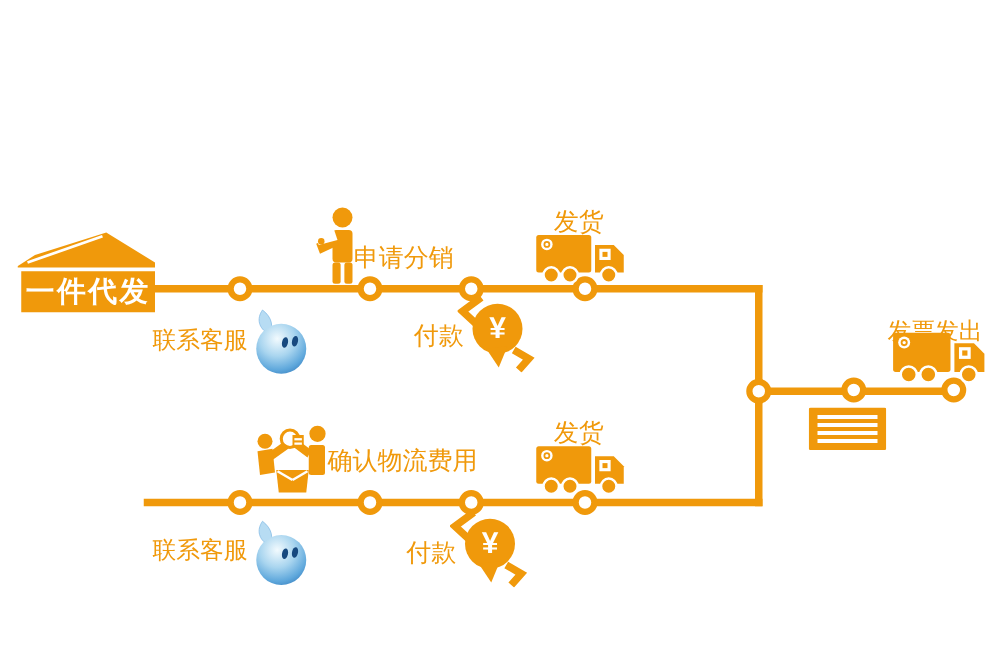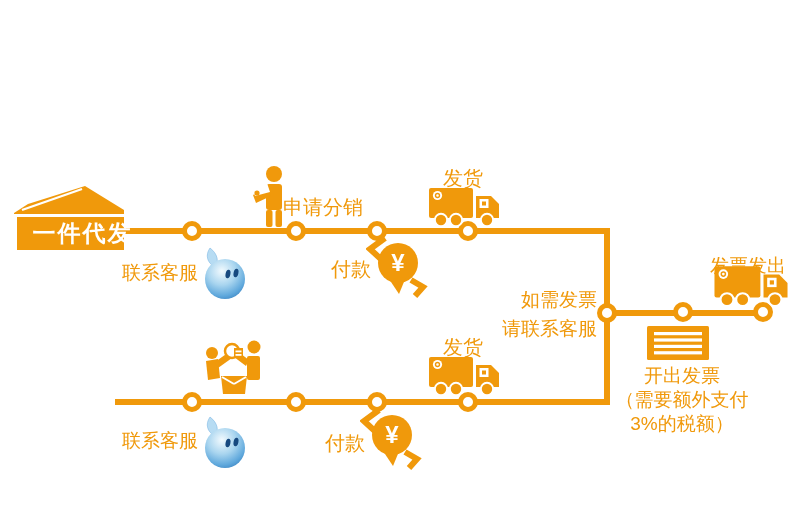--- a/index.html
+++ b/index.html
@@ -68,21 +68,21 @@
   <div class="abs node" style="left:597px;top:303px;"></div>
   <div class="abs node" style="left:673px;top:302px;"></div>
   <div class="abs node" style="left:753px;top:302px;"></div>
 
   <div class="abs" style="left:14px;top:184px;width:110px;height:66px;">
     <svg width="110" height="66" viewBox="0 0 110 66">
       <polygon points="0,29 14,20 71,2 110,26 110,30 0,30" fill="var(--orange)"></polygon>
       <line x1="68" y1="5" x2="8" y2="26" stroke="#fff" stroke-width="2.2"></line>
       <rect x="3" y="33" width="107" height="33" fill="var(--orange)"></rect>
     </svg>
-    <div class="abs house-label" style="left:3px;top:33px;width:107px;line-height:33px;padding-left:12px;">一件代发</div>
+    <div class="abs house-label" style="left:3px;top:33px;width:107px;line-height:33px;">一件代发</div>
   </div>
 
 
   <div class="abs lbl lbl-sm" style="left:122px;top:262px;">联系客服</div>
   <svg class="abs" style="left:198px;top:247px;" width="52" height="54" viewBox="0 0 52 54">
     <path d="M12,1 C7,8 9,16 17,20 C21,15 20,7 12,1 Z" fill="#B7DCF3" stroke="#7FB8E4" stroke-width="0.6"></path>
     <circle cx="27" cy="32" r="20" fill="url(#dropGrad)"></circle>
     <ellipse cx="30" cy="27" rx="2.4" ry="4.3" transform="rotate(12 30 27)" fill="#17497F"></ellipse>
     <ellipse cx="38" cy="26" rx="2.4" ry="4.3" transform="rotate(12 38 26)" fill="#17497F"></ellipse>
   </svg>
@@ -115,24 +115,20 @@
     <path d="M48,14 L63,14 L71,22 L71,36 L48,36 Z" fill="var(--orange)"></path>
     <circle cx="13" cy="38" r="6.2" fill="var(--orange)" stroke="#fff" stroke-width="2"></circle>
     <circle cx="28" cy="38" r="6.2" fill="var(--orange)" stroke="#fff" stroke-width="2"></circle>
     <circle cx="59" cy="38" r="6.2" fill="var(--orange)" stroke="#fff" stroke-width="2"></circle>
     <circle cx="9.5" cy="13.5" r="4.6" fill="#fff"></circle>
     <circle cx="9.5" cy="13.5" r="2" stroke="var(--orange)" stroke-width="1.4" fill="none"></circle>
     <rect x="51.5" y="17" width="9" height="9" fill="#fff"></rect>
     <rect x="54" y="19.5" width="4" height="4" fill="var(--orange)"></rect>
   </svg>
 
-  <div class="abs lbl lbl-sm note-block" style="left:487px;top:285px;width:110px;">
-    <div>如需发票</div>
-    <div>请联系客服</div>
-  </div>
 
   <div class="abs lbl lbl-sm" style="left:710px;top:255px;">发票发出</div>
   <svg class="abs" style="left:712px;top:260px;" width="78" height="48" viewBox="0 0 72 46">
     <rect x="1" y="6" width="44" height="30" rx="2" fill="var(--orange)"></rect>
     <path d="M48,14 L63,14 L71,22 L71,36 L48,36 Z" fill="var(--orange)"></path>
     <circle cx="13" cy="38" r="6.2" fill="var(--orange)" stroke="#fff" stroke-width="2"></circle>
     <circle cx="28" cy="38" r="6.2" fill="var(--orange)" stroke="#fff" stroke-width="2"></circle>
     <circle cx="59" cy="38" r="6.2" fill="var(--orange)" stroke="#fff" stroke-width="2"></circle>
     <circle cx="9.5" cy="13.5" r="4.6" fill="#fff"></circle>
     <circle cx="9.5" cy="13.5" r="2" stroke="var(--orange)" stroke-width="1.4" fill="none"></circle>
@@ -140,25 +136,20 @@
     <rect x="54" y="19.5" width="4" height="4" fill="var(--orange)"></rect>
   </svg>
 
   <svg class="abs" style="left:647px;top:326px;" width="62" height="34" viewBox="0 0 62 34">
     <rect x="0" y="0" width="62" height="34" rx="1.5" fill="var(--orange)"></rect>
     <rect x="7" y="6" width="48" height="3.2" fill="#fff"></rect>
     <rect x="7" y="12.4" width="48" height="3.2" fill="#fff"></rect>
     <rect x="7" y="18.8" width="48" height="3.2" fill="#fff"></rect>
     <rect x="7" y="25.2" width="48" height="3.2" fill="#fff"></rect>
   </svg>
-  <div class="abs lbl lbl-sm issue-block" style="left:612px;top:364px;width:140px;">
-    <div>开出发票</div>
-    <div>（需要额外支付</div>
-    <div>3%的税额）</div>
-  </div>
 
   <div class="abs lbl lbl-sm" style="left:122px;top:430px;">联系客服</div>
   <svg class="abs" style="left:198px;top:416px;" width="52" height="54" viewBox="0 0 52 54">
     <path d="M12,1 C7,8 9,16 17,20 C21,15 20,7 12,1 Z" fill="#B7DCF3" stroke="#7FB8E4" stroke-width="0.6"></path>
     <circle cx="27" cy="32" r="20" fill="url(#dropGrad)"></circle>
     <ellipse cx="30" cy="27" rx="2.4" ry="4.3" transform="rotate(12 30 27)" fill="#17497F"></ellipse>
     <ellipse cx="38" cy="26" rx="2.4" ry="4.3" transform="rotate(12 38 26)" fill="#17497F"></ellipse>
   </svg>
 
   <svg class="abs" style="left:201px;top:338px;" width="66" height="58" viewBox="0 0 66 58">
@@ -169,20 +160,21 @@
     <circle cx="53" cy="9" r="6.5" fill="var(--orange)"></circle>
     <rect x="46" y="18" width="13" height="24" rx="2" fill="var(--orange)"></rect>
     <polygon points="48,22 36,13 33,19 45,28" fill="var(--orange)"></polygon>
     <rect x="33" y="10" width="9" height="10" fill="var(--orange)"></rect>
     <rect x="34.5" y="12.5" width="6" height="1.8" fill="#fff"></rect>
     <rect x="34.5" y="16" width="6" height="1.8" fill="#fff"></rect>
     <polygon points="20,38 46,38 44,56 22,56" fill="var(--orange)"></polygon>
     <line x1="21" y1="39" x2="33" y2="46" stroke="#fff" stroke-width="2"></line>
     <line x1="45" y1="39" x2="33" y2="46" stroke="#fff" stroke-width="2"></line>
   </svg>
+  <div class="abs lbl" style="left:262px;top:358px;">确认物流费用</div>
 
   <div class="abs lbl" style="left:325px;top:432px;">付款</div>
   <div class="abs" style="left:360px;top:408px;width:62px;height:62px;">
     <svg width="62" height="62" viewBox="0 0 62 62">
       <path d="M19,2 L4,13 L17,25" stroke="var(--orange)" stroke-width="6" fill="none"></path>
       <circle cx="32" cy="27" r="20" fill="var(--orange)"></circle>
       <polygon points="23,43 33,58 40,41" fill="var(--orange)"></polygon>
       <path d="M45,44 L57,51 L49,60" stroke="var(--orange)" stroke-width="6" fill="none"></path>
     </svg>
     <span class="abs yen" style="left:17px;top:13px;">¥</span>

